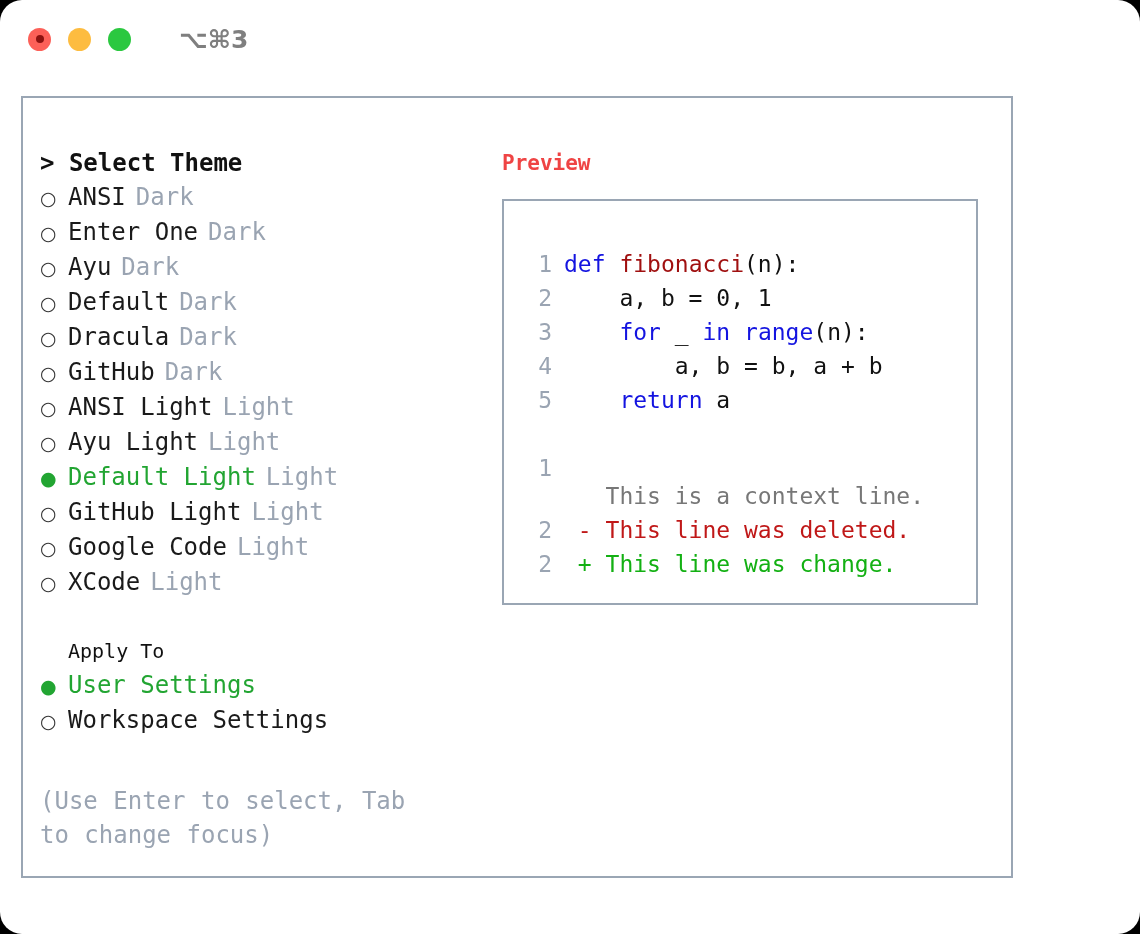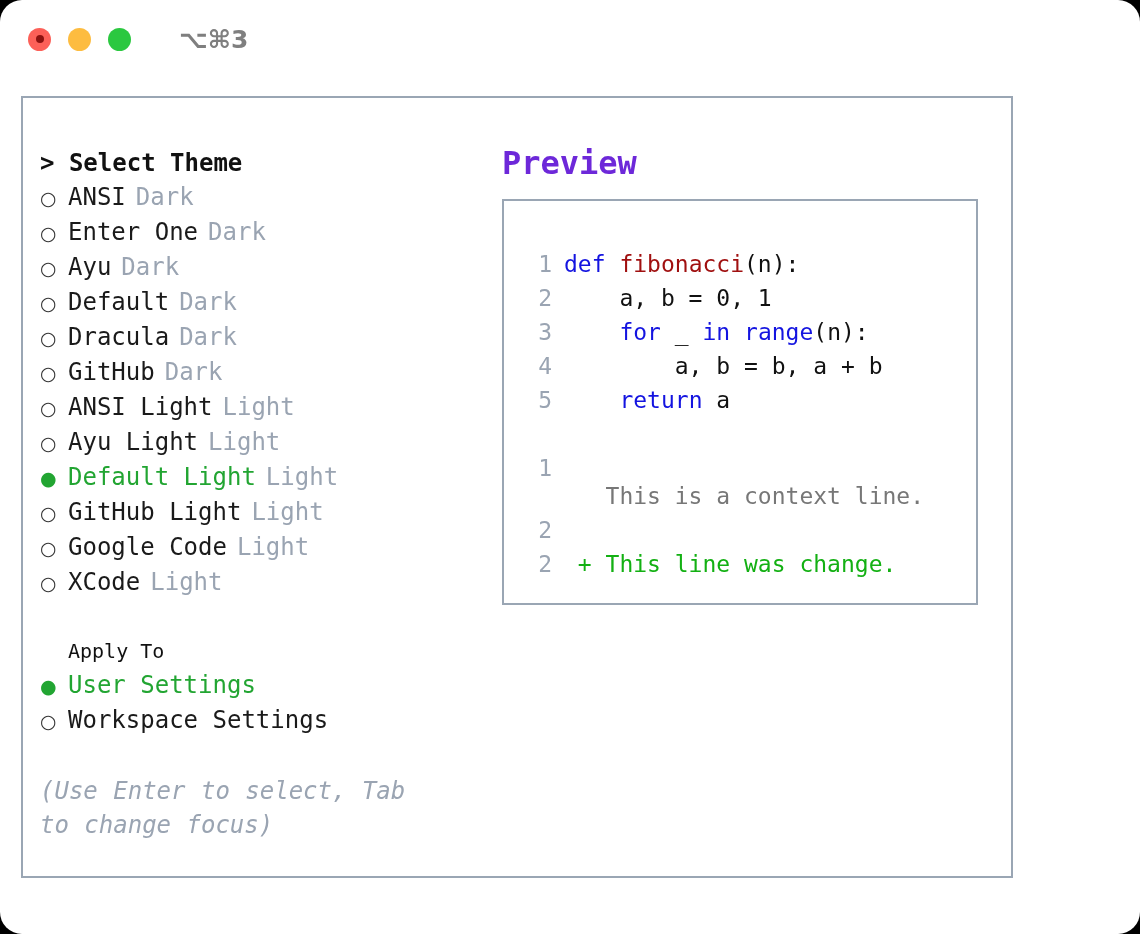--- a/index.html
+++ b/index.html
@@ -128,40 +128,39 @@
   .opt-label { color: #1a1a1a; }
   .opt-row.selected .opt-label { color: #22a532; }
   .opt-tag {
     color: #9aa4b2;
     padding-left: 10px;
   }
 
   .spacer-row { height: 34px; }
 
   .hint {
-    margin-top: 36px;
+    margin-top: 46px;
     font-size: 24px;
     line-height: 34px;
     color: #9aa4b2;
     width: 408px;
     word-spacing: 1px;
-    font-style: italic;
   }
 
   
   .right-col {
     position: absolute;
     left: 479px;
     top: 48px;
     width: 500px;
   }
   .preview-title {
-    font-size: 32px;
-    line-height: 34px;
-    color: #6d28d9;
+    font-size: 21px;
+    line-height: 34px;
+    color: #ef4444;
     font-weight: bold;
     white-space: pre;
   }
   .preview-box {
     margin-top: 19px;
     width: 476px;
     height: 406px;
     border: 2px solid #9aa6b4;
     box-sizing: border-box;
     padding: 46px 0 0 0;
@@ -244,21 +243,21 @@
           <div id="code-block">
               <div class="code-line"><span class="lineno">1</span><span class="code-text"><span class="tok-kw">def </span><span class="tok-fn">fibonacci</span><span class="tok-plain">(n):</span></span></div>
               <div class="code-line"><span class="lineno">2</span><span class="code-text"><span class="tok-plain">    a, b = 0, 1</span></span></div>
               <div class="code-line"><span class="lineno">3</span><span class="code-text"><span class="tok-plain">    </span><span class="tok-kw">for</span><span class="tok-plain"> _ </span><span class="tok-kw">in</span><span class="tok-plain"> </span><span class="tok-kw">range</span><span class="tok-plain">(n):</span></span></div>
               <div class="code-line"><span class="lineno">4</span><span class="code-text"><span class="tok-plain">        a, b = b, a + b</span></span></div>
               <div class="code-line"><span class="lineno">5</span><span class="code-text"><span class="tok-plain">    </span><span class="tok-kw">return</span><span class="tok-plain"> a</span></span></div>
             </div>
           <div class="diff-gap"></div>
           <div id="diff-block">
               <div class="code-line"><span class="lineno">1</span><span class="diff-ctx">   This is a context line.</span></div>
-              <div class="code-line"><span class="lineno">2</span></div>
+              <div class="code-line"><span class="lineno">2</span><span class="diff-del"> - This line was deleted.</span></div>
               <div class="code-line"><span class="lineno">2</span><span class="diff-add"> + This line was change.</span></div>
             </div>
         </div>
       </div>
 
     </div>
   </div>
 </div>
 
 </body></html>

